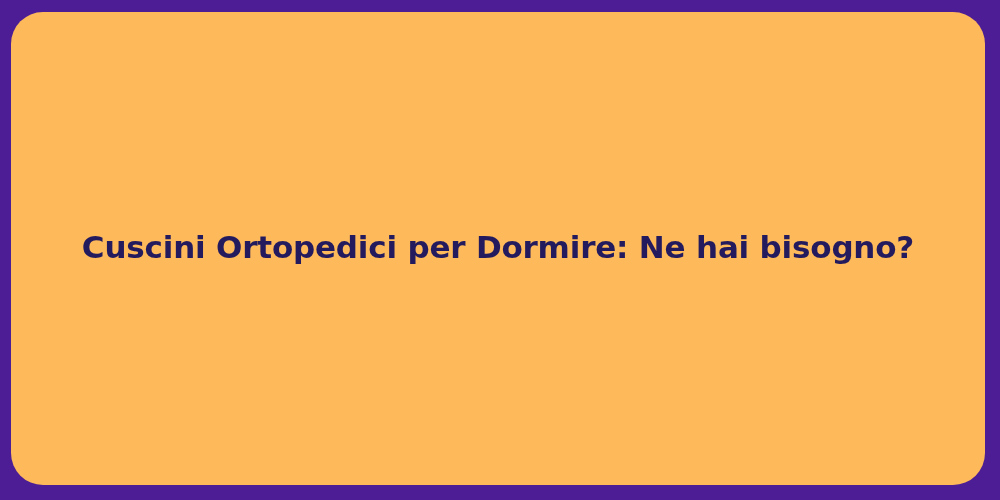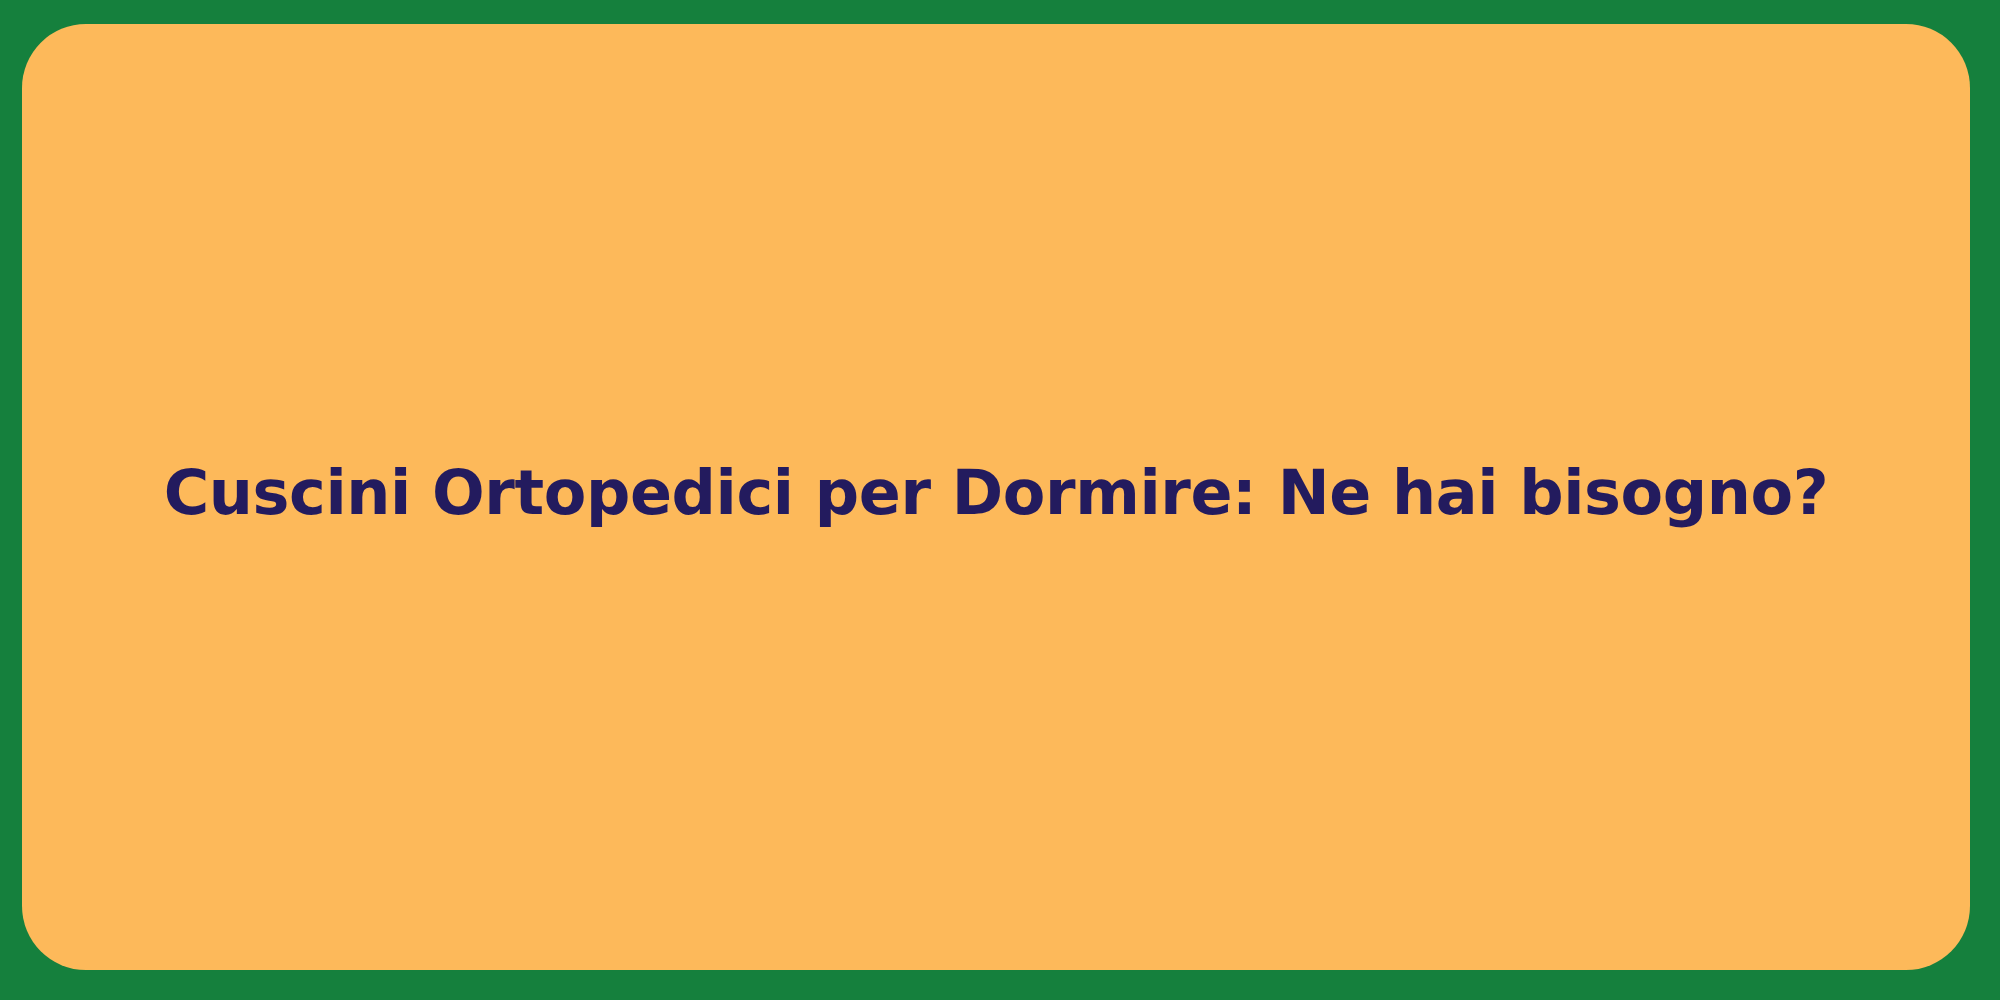--- a/index.html
+++ b/index.html
@@ -14,21 +14,21 @@
     overflow: hidden;
     font-family: "Liberation Sans", sans-serif;
   }
 
   
   .page-frame {
     position: relative;
     box-sizing: border-box;
     width: 1000px;
     height: 500px;
-    background: #15803d;
+    background: #4c1d95;
   }
 
   
   .content-card {
     position: absolute;
     left: 11px;
     top: 12px;
     right: 15px;
     bottom: 15px;
     background: #FDB95A;

